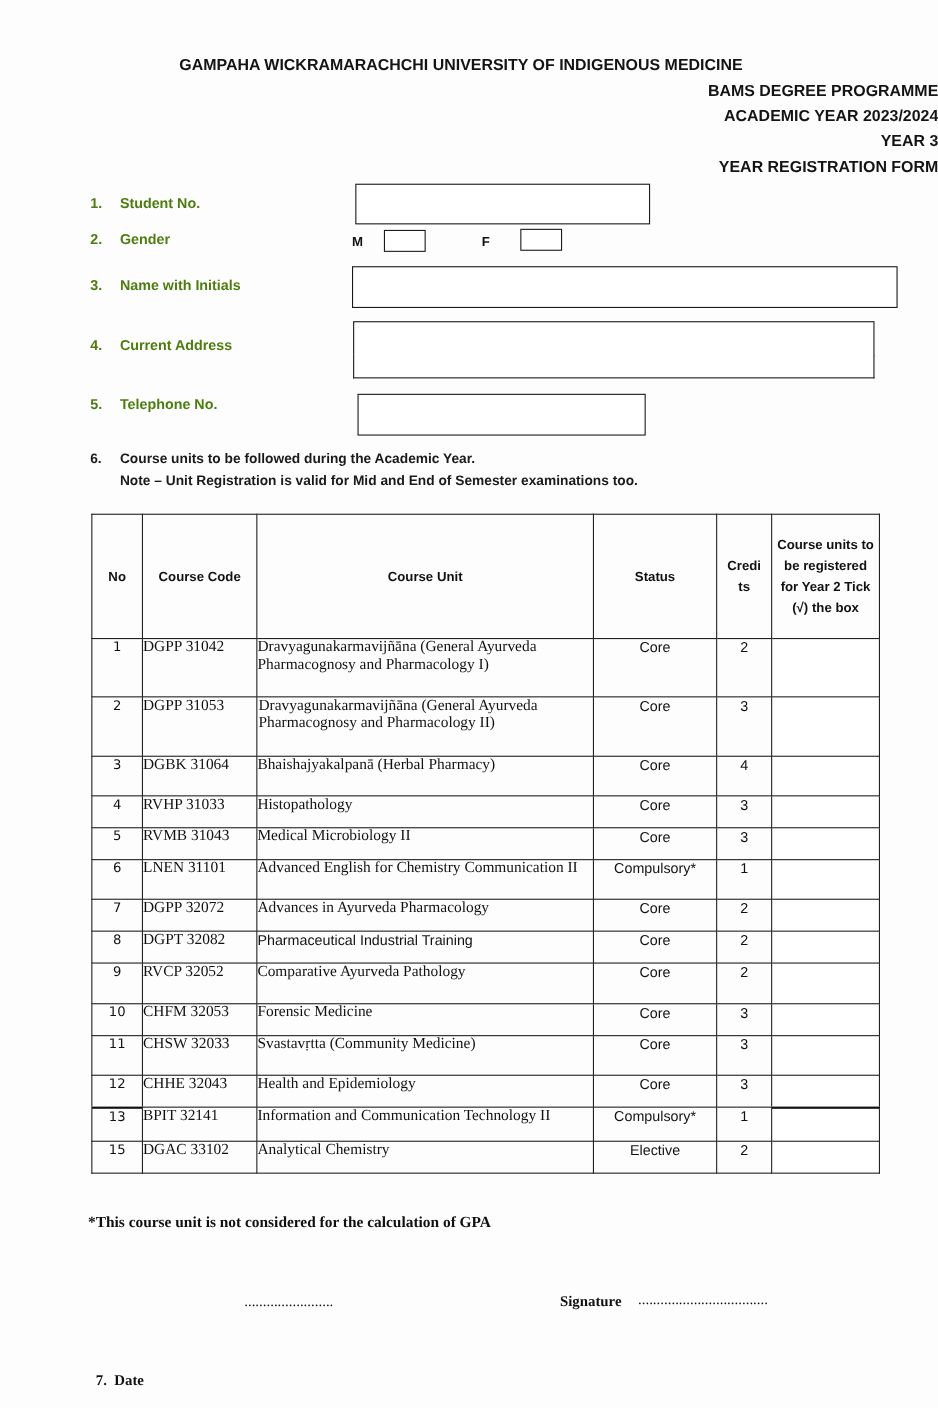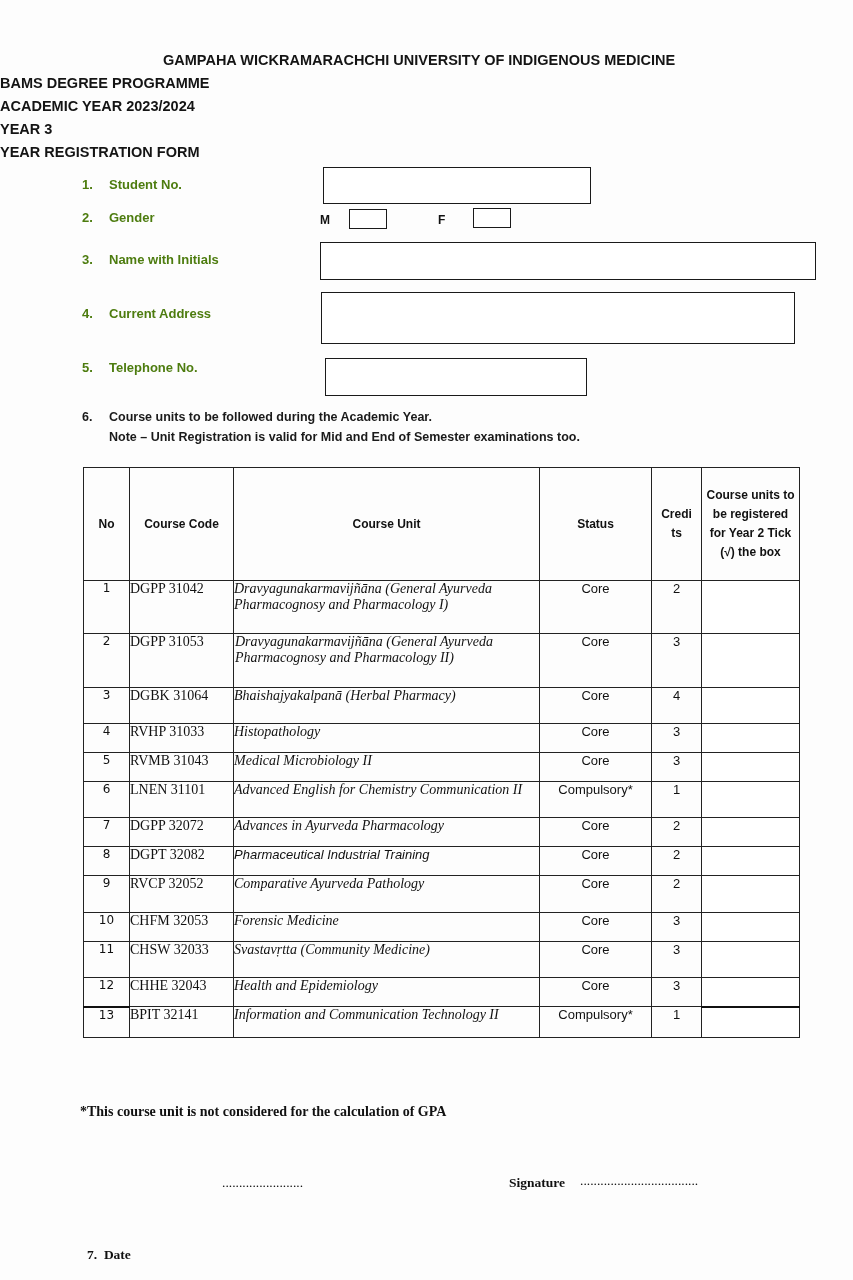--- a/index.html
+++ b/index.html
@@ -1,39 +1,39 @@
 <!DOCTYPE html>
 <html><head>
 <meta charset="utf-8">
 <style>
   html, body { margin:0; padding:0; }
   body {
     width:853px; height:1280px; background:#ffffff; position:relative; overflow:hidden;
     color:#111; font-family:"Liberation Sans", sans-serif;
   }
   .page { position:absolute; left:0; top:0; width:853px; height:1280px; background:#fdfdfd; }
-  .hdr { position:absolute; left:0; width:853px; text-align:left; font-weight:bold; font-size:14.5px; color:#141414; }
+  .hdr { position:absolute; left:0; width:853px; text-align:right; font-weight:bold; font-size:14.5px; color:#141414; }
   .hdr-uni { left:0; top:52px; text-align:left; padding-left:163px; }
   .lbl { position:absolute; font-weight:bold; font-size:13px; color:#4d7c0f; }
   .lbl .num { display:inline-block; width:27px; }
   .box { position:absolute; border:1.6px solid #1a1a1a; background:#fff; }
   .cb { position:absolute; width:36px; height:18px; border:1.6px solid #1a1a1a; background:#fff; }
   .gl { position:absolute; font-weight:bold; font-size:12px; }
   .note { position:absolute; left:82px; font-weight:bold; font-size:12.5px; color:#1a1a1a; }
   .note .num { display:inline-block; width:27px; }
   table.courses {
     position:absolute; left:83px; top:467px; width:716px; border-collapse:collapse; table-layout:fixed;
   }
   table.courses th, table.courses td { border:1.3px solid #222; padding:0; vertical-align:top; }
   table.courses th {
     font-family:"Liberation Sans", sans-serif; font-weight:bold; font-size:12px; vertical-align:middle; text-align:center; line-height:19px;
   }
   td.no { font-family:"DejaVu Sans", sans-serif; font-size:12px; text-align:center; vertical-align:middle; }
   td.code { font-family:"Liberation Serif", serif; font-size:14px; padding:2px 0 0 7px; }
-  td.unit { font-family:"Liberation Serif", serif; font-size:14px; padding:2px 0 0 6px; line-height:16px;font-style:italic; }
+  td.unit { font-family:"Liberation Serif", serif; font-size:14px; padding:2px 0 0 6px; line-height:16px; }
   td.status { font-family:"Liberation Sans", sans-serif; font-size:13px; text-align:center; padding-top:3px; }
   td.credit { font-family:"Liberation Sans", sans-serif; font-size:13px; text-align:center; padding-top:3px; }
   td.tick { background:#fff; }
   .foot { position:absolute; left:80px; top:1104px; font-family:"Liberation Serif", serif; font-weight:bold; font-size:14px; }
   .sig { position:absolute; font-family:"Liberation Serif", serif; font-weight:bold; font-size:13.5px; }
 </style>
 </head>
 <body>
 
 <div class="page">
@@ -195,20 +195,28 @@
           <td class="tick"></td>
         </tr>
       <tr style="height:31px;">
           <td class="no" style="border-top:2.2px solid #111;">13</td>
           <td class="code">BPIT 32141</td>
           <td class="unit">Information and Communication Technology II</td>
           <td class="status">Compulsory*</td>
           <td class="credit">1</td>
           <td class="tick" style="border-top:2.2px solid #111;"></td>
         </tr>
+      <tr style="height:29px;">
+          <td class="no">15</td>
+          <td class="code">DGAC 33102</td>
+          <td class="unit">Analytical Chemistry</td>
+          <td class="status">Elective</td>
+          <td class="credit">2</td>
+          <td class="tick"></td>
+        </tr>
     </tbody>
   </table>
 
   <div class="foot">*This course unit is not considered for the calculation of GPA</div>
 
   <div class="sig" style="left:87px; top:1247px;">
     <span>7.</span>&nbsp;&nbsp;<span>Date</span>
   </div>
   <div class="sig" style="left:222px; top:1175px; font-weight:normal;">........................</div>
   <div class="sig" style="left:509px; top:1175px;">Signature</div>

